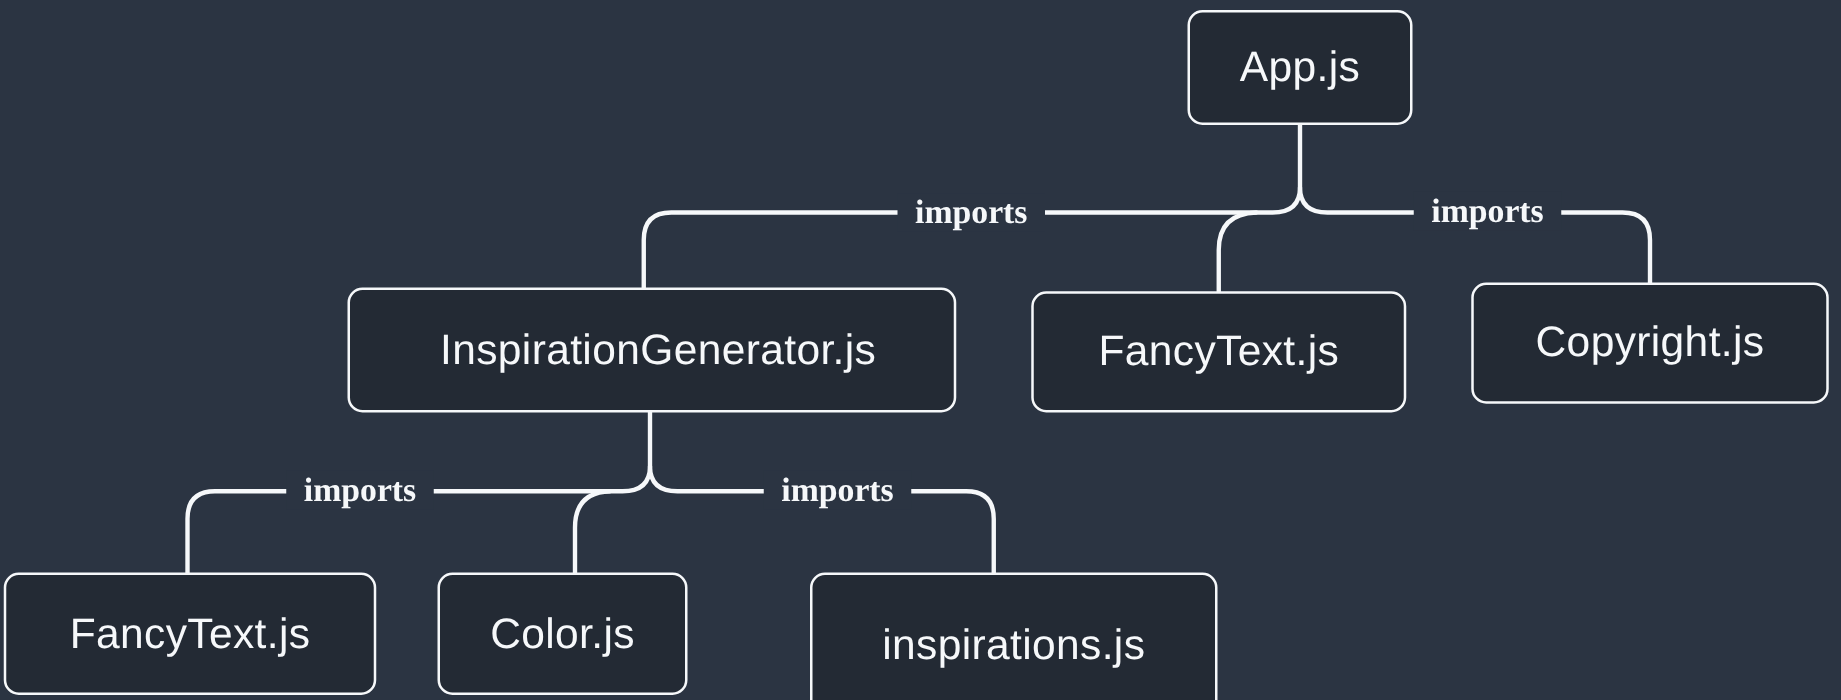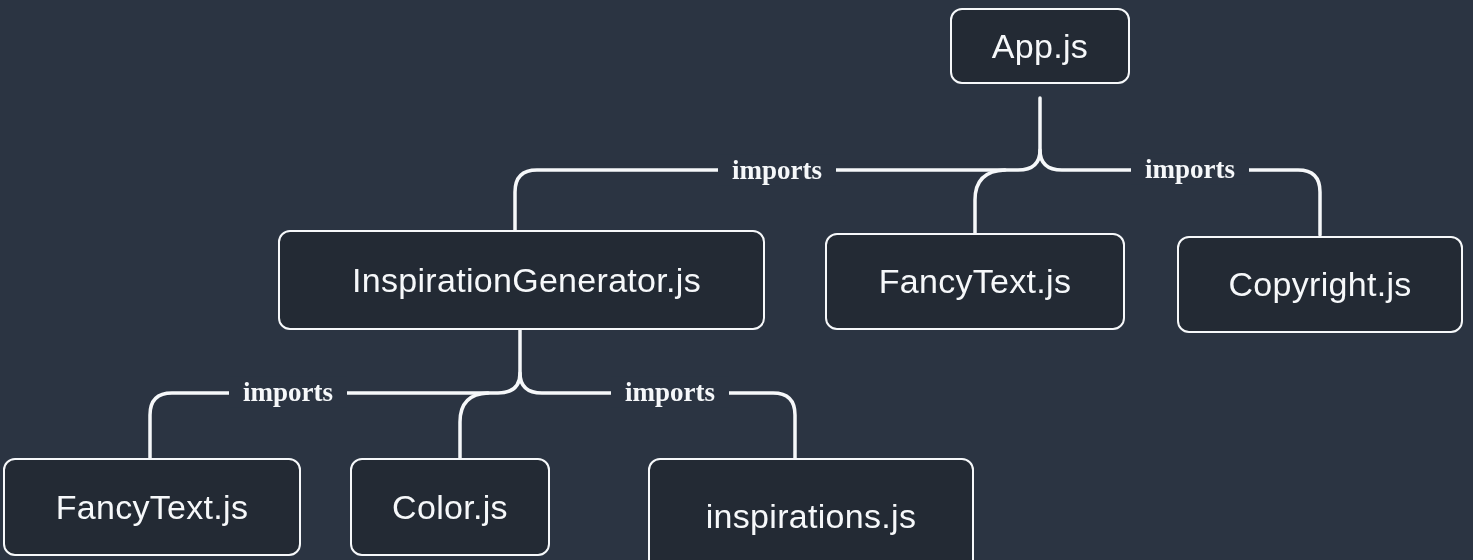--- a/index.html
+++ b/index.html
@@ -71,27 +71,27 @@
     <path d="M 488 393 Q 460 394 460 422 L 460 460"></path>
 
     <path d="M 520 373 Q 520 393 542 393 L 773 393 Q 795 393 795 415 L 795 460"></path>
   </svg>
 
   <span class="edge-label" style="left:777px;top:170px;">imports</span>
   <span class="edge-label" style="left:1190px;top:169px;">imports</span>
   <span class="edge-label" style="left:288px;top:392px;">imports</span>
   <span class="edge-label" style="left:670px;top:392px;">imports</span>
 
-  <div class="node" style="left:950px;top:8px;width:180px;height:76px;">App.js</div>
+  <div class="node" style="left:950px;top:8px;width:180px;height:92px;">App.js</div>
 
   <div class="node" style="left:278px;top:230px;width:487px;height:100px;padding-left:10px;">InspirationGenerator.js</div>
 
   <div class="node" style="left:825px;top:233px;width:300px;height:97px;">FancyText.js</div>
 
-  <div class="node" style="left:1177px;top:236px;width:286px;height:97px;">Copyright.js</div>
+  <div class="node" style="left:1177px;top:226px;width:286px;height:97px;">Copyright.js</div>
 
   <div class="node" style="left:3px;top:458px;width:298px;height:98px;">FancyText.js</div>
 
   <div class="node" style="left:350px;top:458px;width:200px;height:98px;">Color.js</div>
 
   <div class="node" style="left:648px;top:458px;width:326px;height:117px;">inspirations.js</div>
 
 </div>
 
 </body></html>

